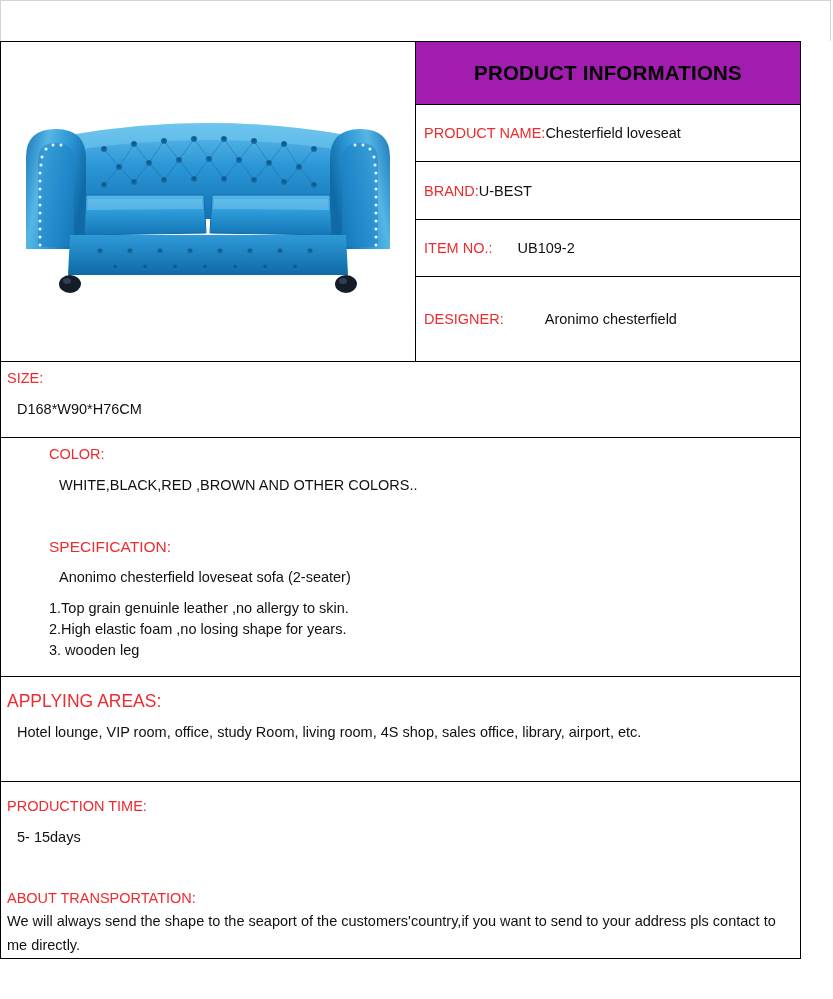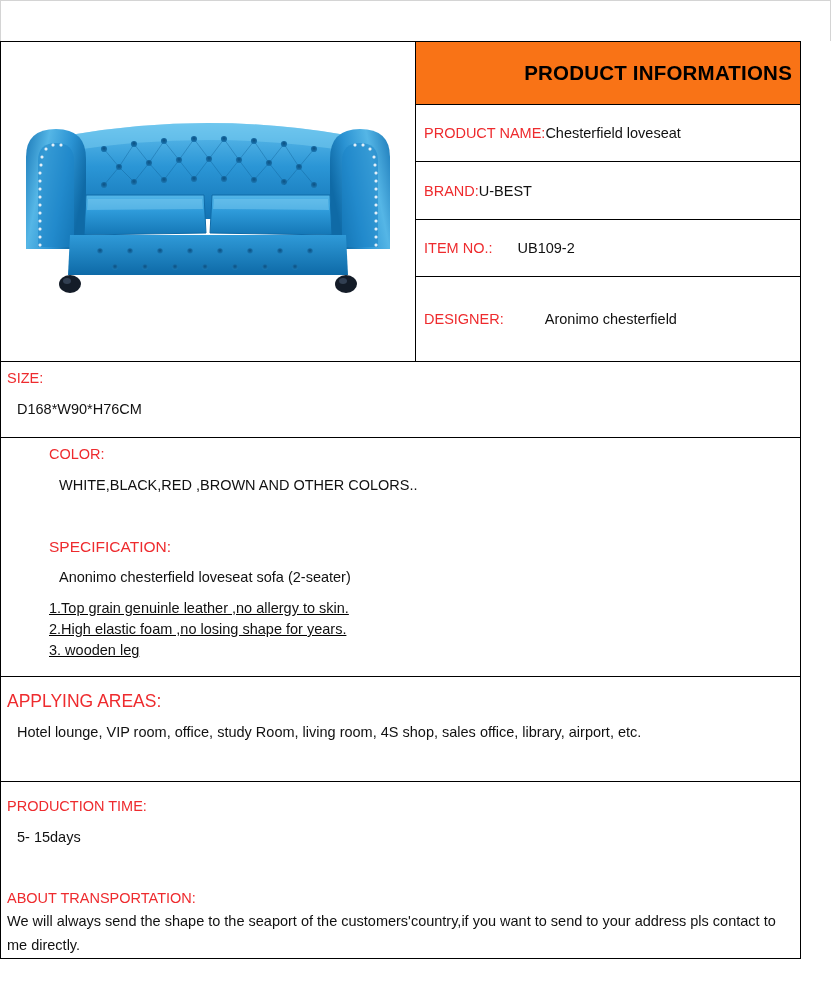--- a/index.html
+++ b/index.html
@@ -65,22 +65,22 @@
   .info-row {
     border-bottom: 1.5px solid #000000;
     box-sizing: border-box;
     display: flex;
     align-items: center;
     padding: 0 8px;
   }
   .info-row:last-child { border-bottom: none; }
 
   .info-head {
-    background: #f97316;
-    justify-content: flex-end;
+    background: #a21caf;
+    justify-content: center;
     height: 63px;
   }
   .info-head .head-text {
     font-size: 20.5px;
     font-weight: bold;
     color: #000000;
     letter-spacing: 0.2px;
   }
   .row-name   { height: 57px; text-align: center; }
   .row-brand  { height: 58px; }
@@ -122,21 +122,21 @@
 
   .sec-txt {
     color: #111111;
     font-size: 14.5px;
     line-height: 21px;
     margin: 10px;
   }
   .gap-30 { height: 30px; }
   .gap-8  { height: 8px; }
 
-  .spec-list { margin: 0; padding: 0; list-style: none; text-decoration: underline; }
+  .spec-list { margin: 0; padding: 0; list-style: none; }
   .spec-list li {
     color: #111111;
     font-size: 14.5px;
     line-height: 21px;
   }
   .ship-para {
     color: #111111;
     font-size: 14.5px;
     line-height: 24px;
     margin: 0;

